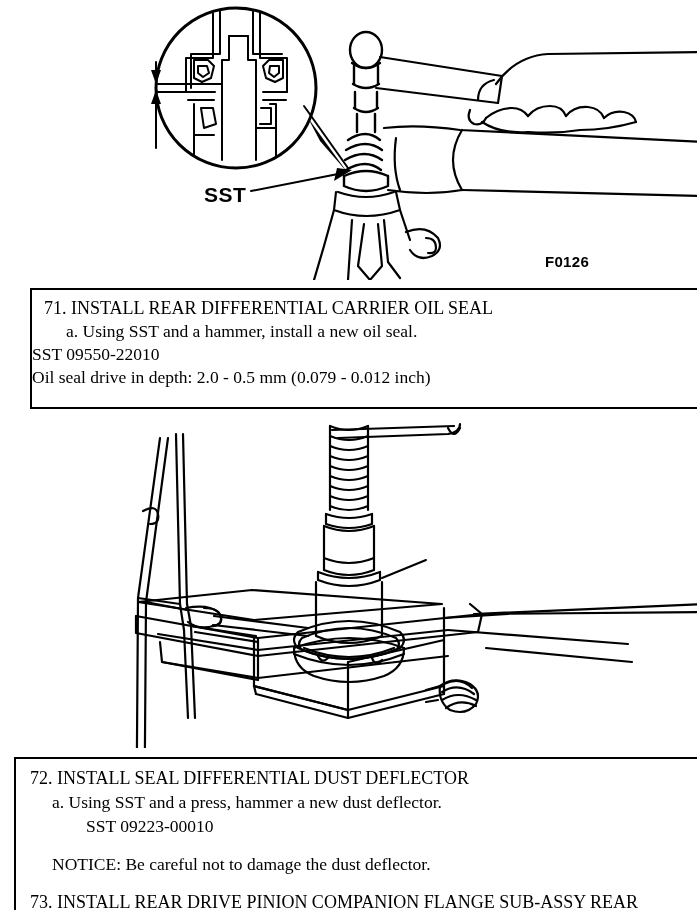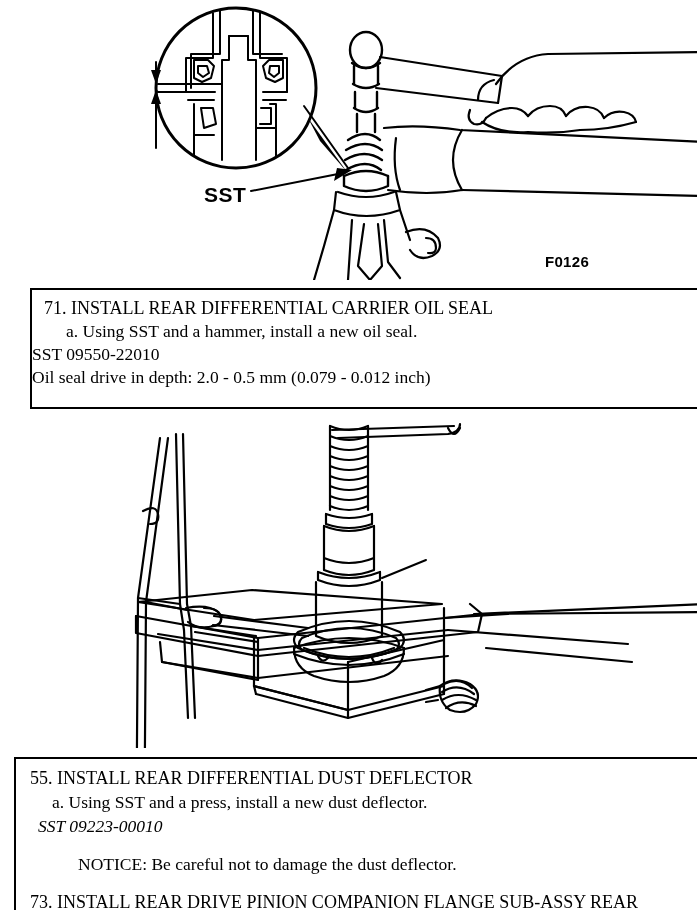--- a/index.html
+++ b/index.html
@@ -103,22 +103,22 @@
   .indent-2 { }
   .indent-3 { padding-left: 52px; }
 
   .spacer-line {
     height: 14px;
   }
 
   #box-step-72 .line { line-height: 24px; }
   #box-step-72 .indent-0 { padding-left: 14px; }
   #box-step-72 .indent-1 { padding-left: 36px; }
-  #box-step-72 .indent-2 { padding-left: 22px; font-style: italic; }
-  #box-step-72 .indent-3 { padding-left: 62px; }
+  #box-step-72 .indent-2 { padding-left: 70px; }
+  #box-step-72 .indent-3 { padding-left: 36px; }
 </style>
 </head>
 <body>
 
 <div class="page">
 
   <div class="figure" id="figure-oil-seal">
     <svg width="697" height="280" viewBox="0 0 697 280">
       <g fill="none" stroke="#000000" stroke-width="2.2" stroke-linecap="round" stroke-linejoin="round">
 
@@ -375,24 +375,24 @@
 
         <path d="M374 160 L418 142" stroke-width="2"></path>
       </g>
     </svg>
 
   </div>
 
   <div class="instruction-box" id="box-step-72">
     <div class="box-inner">
       <div class="line heading indent-0">
-        <span>55.</span>
-        <span>INSTALL REAR DIFFERENTIAL DUST DEFLECTOR</span>
+        <span>72.</span>
+        <span>INSTALL SEAL DIFFERENTIAL DUST DEFLECTOR</span>
       </div>
-      <div class="line indent-1">a. Using SST and a press, install a new dust deflector.</div>
+      <div class="line indent-1">a. Using SST and a press, hammer a new dust deflector.</div>
       <div class="line indent-2">SST 09223-00010</div>
       <div class="line spacer-line"></div>
       <div class="line indent-3">NOTICE: Be careful not to damage the dust deflector.</div>
       <div class="line spacer-line"></div>
       <div class="line heading indent-0">
         <span>73.</span>
         <span>INSTALL REAR DRIVE PINION COMPANION FLANGE SUB-ASSY REAR</span>
       </div>
     </div>
   </div>

